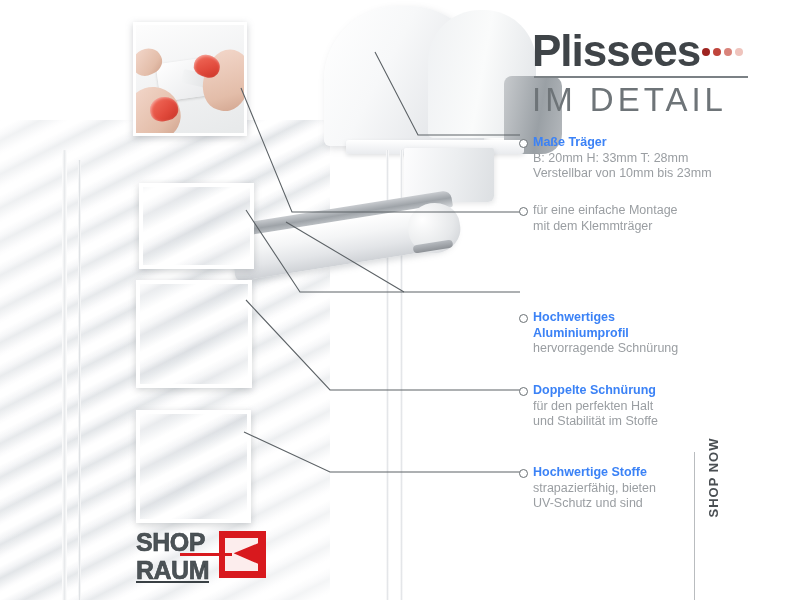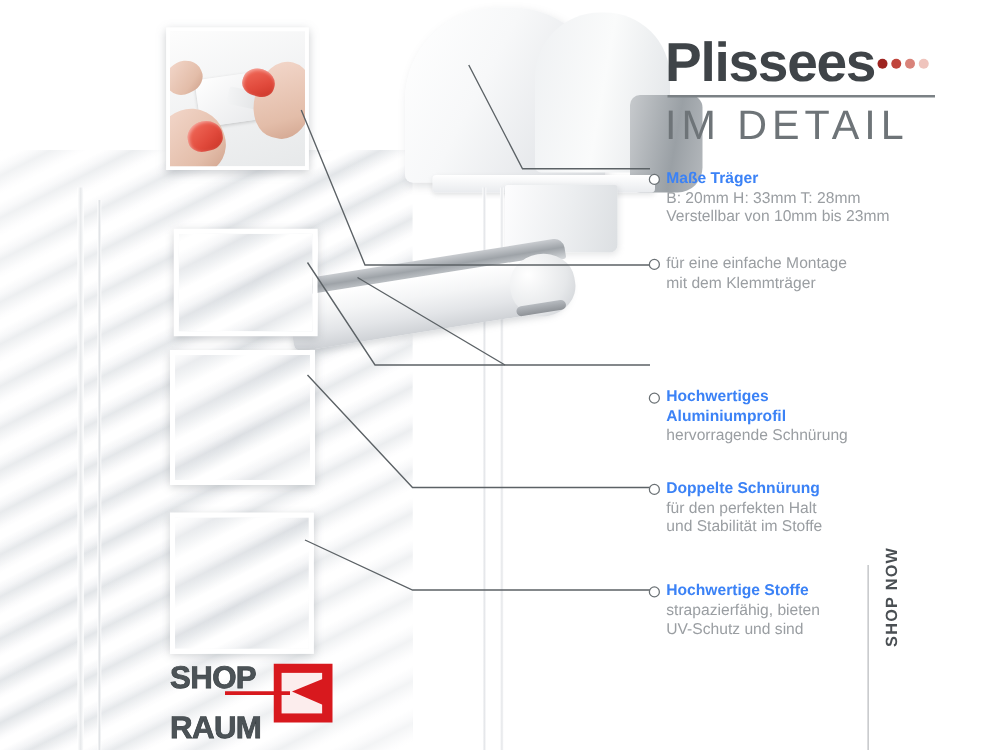--- a/index.html
+++ b/index.html
@@ -170,21 +170,21 @@
     background:#ffffff;
     clip-path:polygon(0% 0%,100% 0%,100% 16%,26% 46%,100% 78%,100% 100%,0% 100%);
     opacity:.92;
   }
   .logo-deco,.logo-raum{
     position:absolute;left:0;font-weight:bold;color:#4c5357;
     font-size:25px;letter-spacing:-0.5px;line-height:24px;
     -webkit-text-stroke:0.6px #3a4145;
   }
   .logo-deco{top:0;}
-  .logo-raum{top:40px;}
+  .logo-raum{top:28px;text-decoration:underline;}
   .logo-bar{position:absolute;left:44px;top:23px;width:52px;height:3px;background:#d8191e;}
 </style>
 </head>
 <body>
 
 <div id="stage">
 
   <div class="pleat-field"></div>
   <div class="pleat-edge"></div>
   <div class="pleat-edge2"></div>

